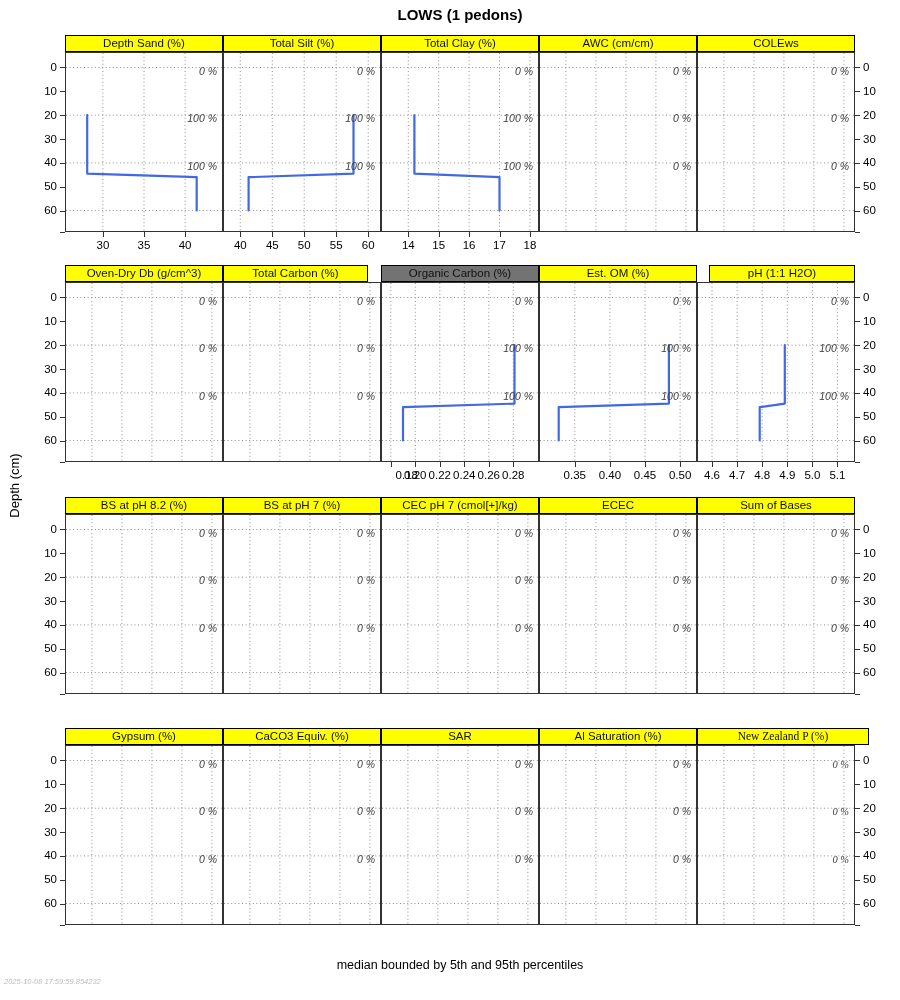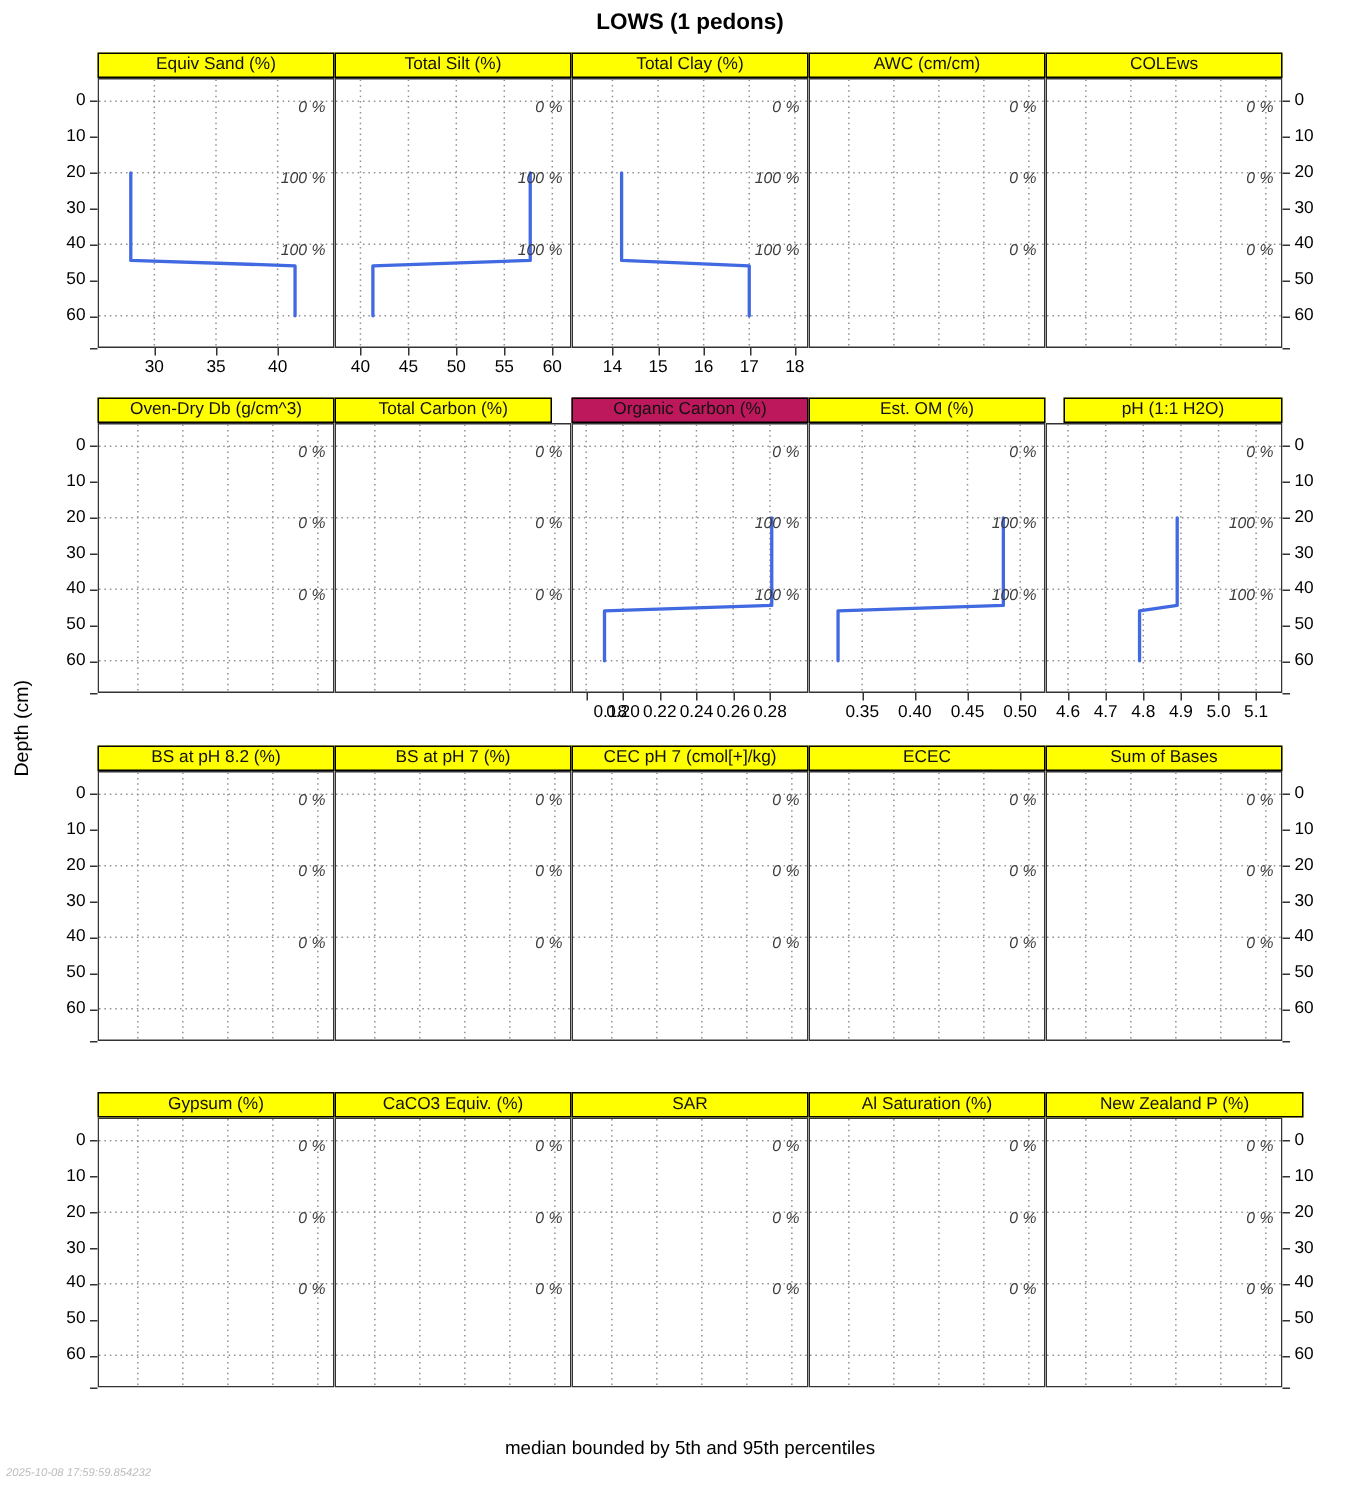--- a/index.html
+++ b/index.html
@@ -61,21 +61,21 @@
         <div class="dtick" style="top: 151.702px; left: 855px;"></div>
         <div class="dlab dlab-left" style="top: 145.202px;">50</div>
         <div class="dlab dlab-right" style="top: 145.202px;">50</div>
         <div class="dtick" style="top: 175.543px; left: 60px;"></div>
         <div class="dtick" style="top: 175.543px; left: 855px;"></div>
         <div class="dlab dlab-left" style="top: 169.043px;">60</div>
         <div class="dlab dlab-right" style="top: 169.043px;">60</div>
         <div class="dtick" style="top: 197px; left: 60px;"></div>
         <div class="dtick" style="top: 197px; left: 855px;"></div>
         <div class="col" style="left: 65px; width: 158px;">
-          <div class="panel-header" style="background: rgb(255, 255, 0); color: rgb(17, 17, 17);"><span>Equiv Sand (%)</span></div>
+          <div class="panel-header" style="background: rgb(255, 255, 0); color: rgb(17, 17, 17);"><span>Depth Sand (%)</span></div>
           <svg width="158" height="180">
             <rect x="0.5" y="0.5" width="157" height="179" fill="#ffffff" stroke="#333333" stroke-width="1"></rect>
             <line x1="37.9" y1="1" x2="37.9" y2="179" stroke="#8F8F8F" stroke-width="1" stroke-dasharray="1,2.6"></line>
             <line x1="79.0" y1="1" x2="79.0" y2="179" stroke="#8F8F8F" stroke-width="1" stroke-dasharray="1,2.6"></line>
             <line x1="120.1" y1="1" x2="120.1" y2="179" stroke="#8F8F8F" stroke-width="1" stroke-dasharray="1,2.6"></line>
             <line x1="1" y1="15.5" x2="157" y2="15.5" stroke="#8F8F8F" stroke-width="1" stroke-dasharray="1,2.6"></line>
             <line x1="1" y1="63.2" x2="157" y2="63.2" stroke="#8F8F8F" stroke-width="1" stroke-dasharray="1,2.6"></line>
             <line x1="1" y1="110.9" x2="157" y2="110.9" stroke="#8F8F8F" stroke-width="1" stroke-dasharray="1,2.6"></line>
             <line x1="1" y1="158.5" x2="157" y2="158.5" stroke="#8F8F8F" stroke-width="1" stroke-dasharray="1,2.6"></line>
             <polyline points="22.2,63.2 22.2,121.6 131.7,125.2 131.7,158.5" fill="none" stroke="#4169E1" stroke-width="2.2" stroke-linejoin="round" stroke-linecap="round"></polyline>
@@ -246,21 +246,21 @@
             <line x1="1" y1="15.5" x2="157" y2="15.5" stroke="#8F8F8F" stroke-width="1" stroke-dasharray="1,2.6"></line>
             <line x1="1" y1="63.2" x2="157" y2="63.2" stroke="#8F8F8F" stroke-width="1" stroke-dasharray="1,2.6"></line>
             <line x1="1" y1="110.9" x2="157" y2="110.9" stroke="#8F8F8F" stroke-width="1" stroke-dasharray="1,2.6"></line>
             <line x1="1" y1="158.5" x2="157" y2="158.5" stroke="#8F8F8F" stroke-width="1" stroke-dasharray="1,2.6"></line>
             <text x="152" y="22.5" text-anchor="end" font-size="10.5" font-style="italic" fill="#3C3C3C">0 %</text>
             <text x="152" y="70.2" text-anchor="end" font-size="10.5" font-style="italic" fill="#3C3C3C">0 %</text>
             <text x="152" y="117.9" text-anchor="end" font-size="10.5" font-style="italic" fill="#3C3C3C">0 %</text>
           </svg>
         </div>
         <div class="col" style="left: 381px; width: 158px;">
-          <div class="panel-header" style="background: #be185d; color: rgb(17, 17, 17);"><span>Organic Carbon (%)</span></div>
+          <div class="panel-header" style="background: #737373; color: rgb(17, 17, 17);"><span>Organic Carbon (%)</span></div>
           <svg width="158" height="180">
             <rect x="0.5" y="0.5" width="157" height="179" fill="#ffffff" stroke="#333333" stroke-width="1"></rect>
             <line x1="9.8" y1="1" x2="9.8" y2="179" stroke="#8F8F8F" stroke-width="1" stroke-dasharray="1,2.6"></line>
             <line x1="34.3" y1="1" x2="34.3" y2="179" stroke="#8F8F8F" stroke-width="1" stroke-dasharray="1,2.6"></line>
             <line x1="58.8" y1="1" x2="58.8" y2="179" stroke="#8F8F8F" stroke-width="1" stroke-dasharray="1,2.6"></line>
             <line x1="83.3" y1="1" x2="83.3" y2="179" stroke="#8F8F8F" stroke-width="1" stroke-dasharray="1,2.6"></line>
             <line x1="107.8" y1="1" x2="107.8" y2="179" stroke="#8F8F8F" stroke-width="1" stroke-dasharray="1,2.6"></line>
             <line x1="132.3" y1="1" x2="132.3" y2="179" stroke="#8F8F8F" stroke-width="1" stroke-dasharray="1,2.6"></line>
             <line x1="1" y1="15.5" x2="157" y2="15.5" stroke="#8F8F8F" stroke-width="1" stroke-dasharray="1,2.6"></line>
             <line x1="1" y1="63.2" x2="157" y2="63.2" stroke="#8F8F8F" stroke-width="1" stroke-dasharray="1,2.6"></line>
@@ -561,21 +561,21 @@
             <line x1="146.9" y1="1" x2="146.9" y2="179" stroke="#8F8F8F" stroke-width="1" stroke-dasharray="1,2.6"></line>
             <line x1="1" y1="15.5" x2="157" y2="15.5" stroke="#8F8F8F" stroke-width="1" stroke-dasharray="1,2.6"></line>
             <line x1="1" y1="63.2" x2="157" y2="63.2" stroke="#8F8F8F" stroke-width="1" stroke-dasharray="1,2.6"></line>
             <line x1="1" y1="110.9" x2="157" y2="110.9" stroke="#8F8F8F" stroke-width="1" stroke-dasharray="1,2.6"></line>
             <line x1="1" y1="158.5" x2="157" y2="158.5" stroke="#8F8F8F" stroke-width="1" stroke-dasharray="1,2.6"></line>
             <text x="152" y="22.5" text-anchor="end" font-size="10.5" font-style="italic" fill="#3C3C3C">0 %</text>
             <text x="152" y="70.2" text-anchor="end" font-size="10.5" font-style="italic" fill="#3C3C3C">0 %</text>
             <text x="152" y="117.9" text-anchor="end" font-size="10.5" font-style="italic" fill="#3C3C3C">0 %</text>
           </svg>
         </div>
-        <div class="col" style="left: 697px; width: 172px;">
+        <div class="col" style="left: 697px; width: 172px; font-family: Liberation Serif, serif;">
           <div class="panel-header" style="background: rgb(255, 255, 0); color: rgb(17, 17, 17);"><span>New Zealand P (%)</span></div>
           <svg width="158" height="180">
             <rect x="0.5" y="0.5" width="157" height="179" fill="#ffffff" stroke="#333333" stroke-width="1"></rect>
             <line x1="26.9" y1="1" x2="26.9" y2="179" stroke="#8F8F8F" stroke-width="1" stroke-dasharray="1,2.6"></line>
             <line x1="56.9" y1="1" x2="56.9" y2="179" stroke="#8F8F8F" stroke-width="1" stroke-dasharray="1,2.6"></line>
             <line x1="86.9" y1="1" x2="86.9" y2="179" stroke="#8F8F8F" stroke-width="1" stroke-dasharray="1,2.6"></line>
             <line x1="116.9" y1="1" x2="116.9" y2="179" stroke="#8F8F8F" stroke-width="1" stroke-dasharray="1,2.6"></line>
             <line x1="146.9" y1="1" x2="146.9" y2="179" stroke="#8F8F8F" stroke-width="1" stroke-dasharray="1,2.6"></line>
             <line x1="1" y1="15.5" x2="157" y2="15.5" stroke="#8F8F8F" stroke-width="1" stroke-dasharray="1,2.6"></line>
             <line x1="1" y1="63.2" x2="157" y2="63.2" stroke="#8F8F8F" stroke-width="1" stroke-dasharray="1,2.6"></line>

